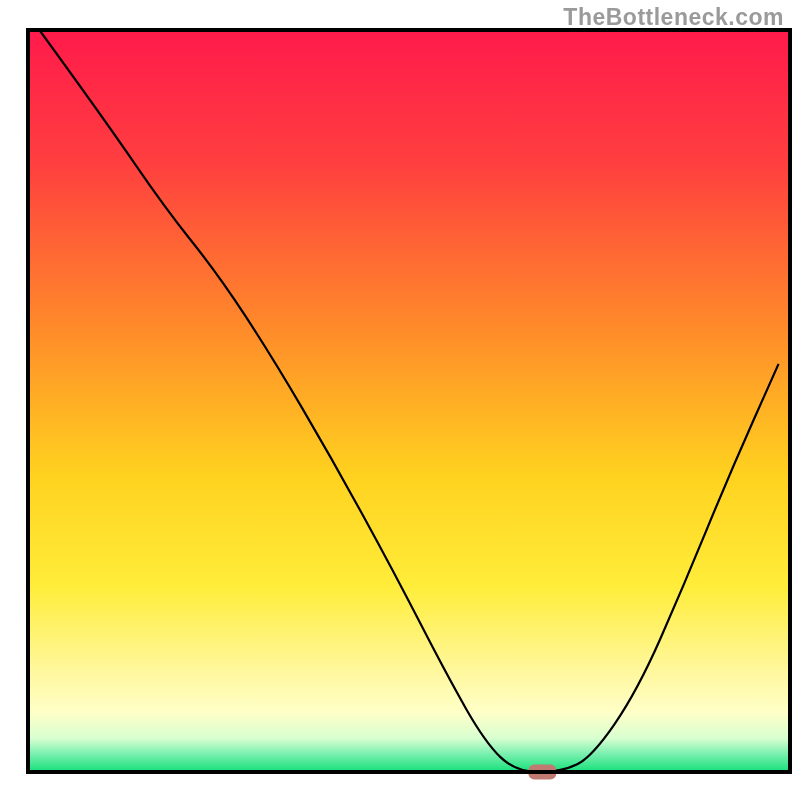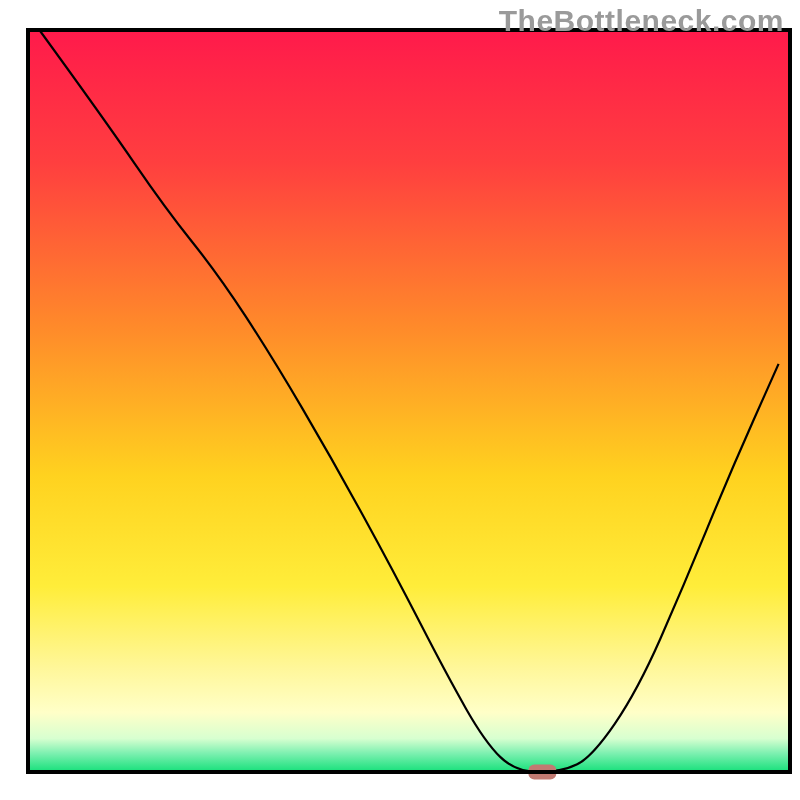--- a/index.html
+++ b/index.html
@@ -12,21 +12,21 @@
   }
   .chart-container {
     position: relative;
     width: 800px;
     height: 800px;
   }
   .watermark {
     position: absolute;
     top: 4px;
     right: 16px;
-    font-size: 30px;
+    font-size: 23px;
     font-weight: bold;
     color: #9a9a9a;
     letter-spacing: 0.5px;
     z-index: 10;
   }
   svg {
     display: block;
   }
 </style>
 </head>

